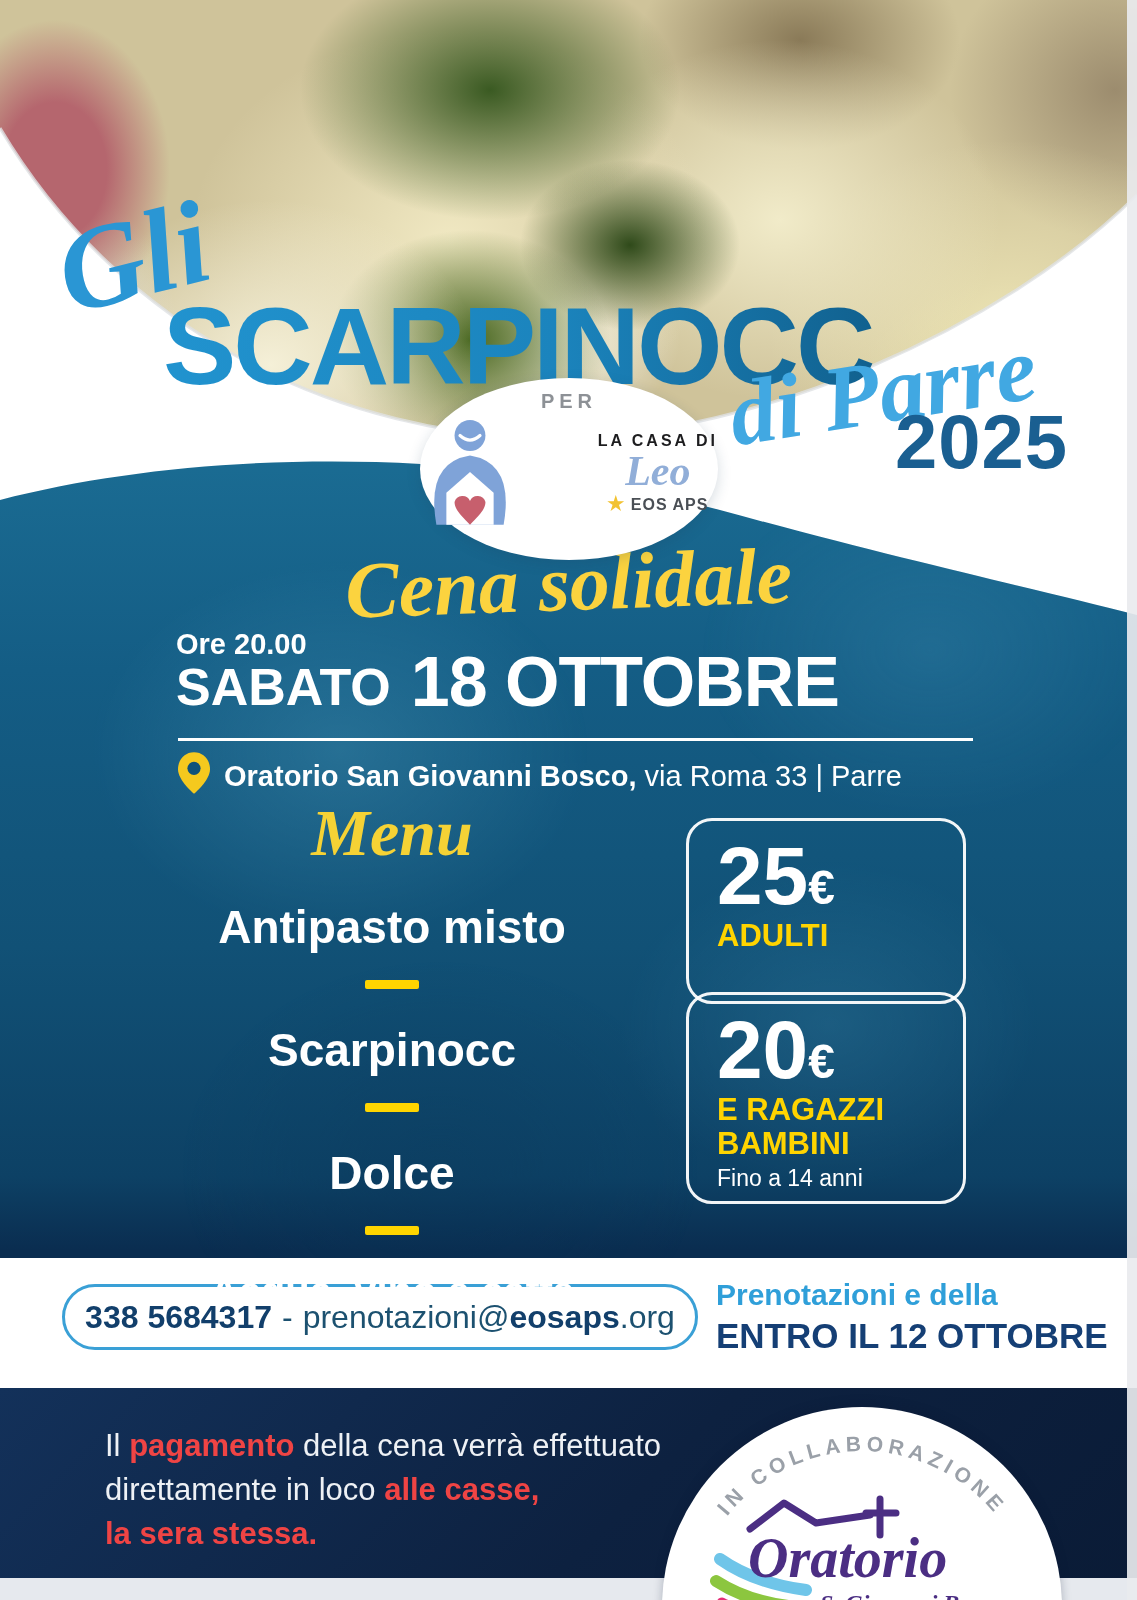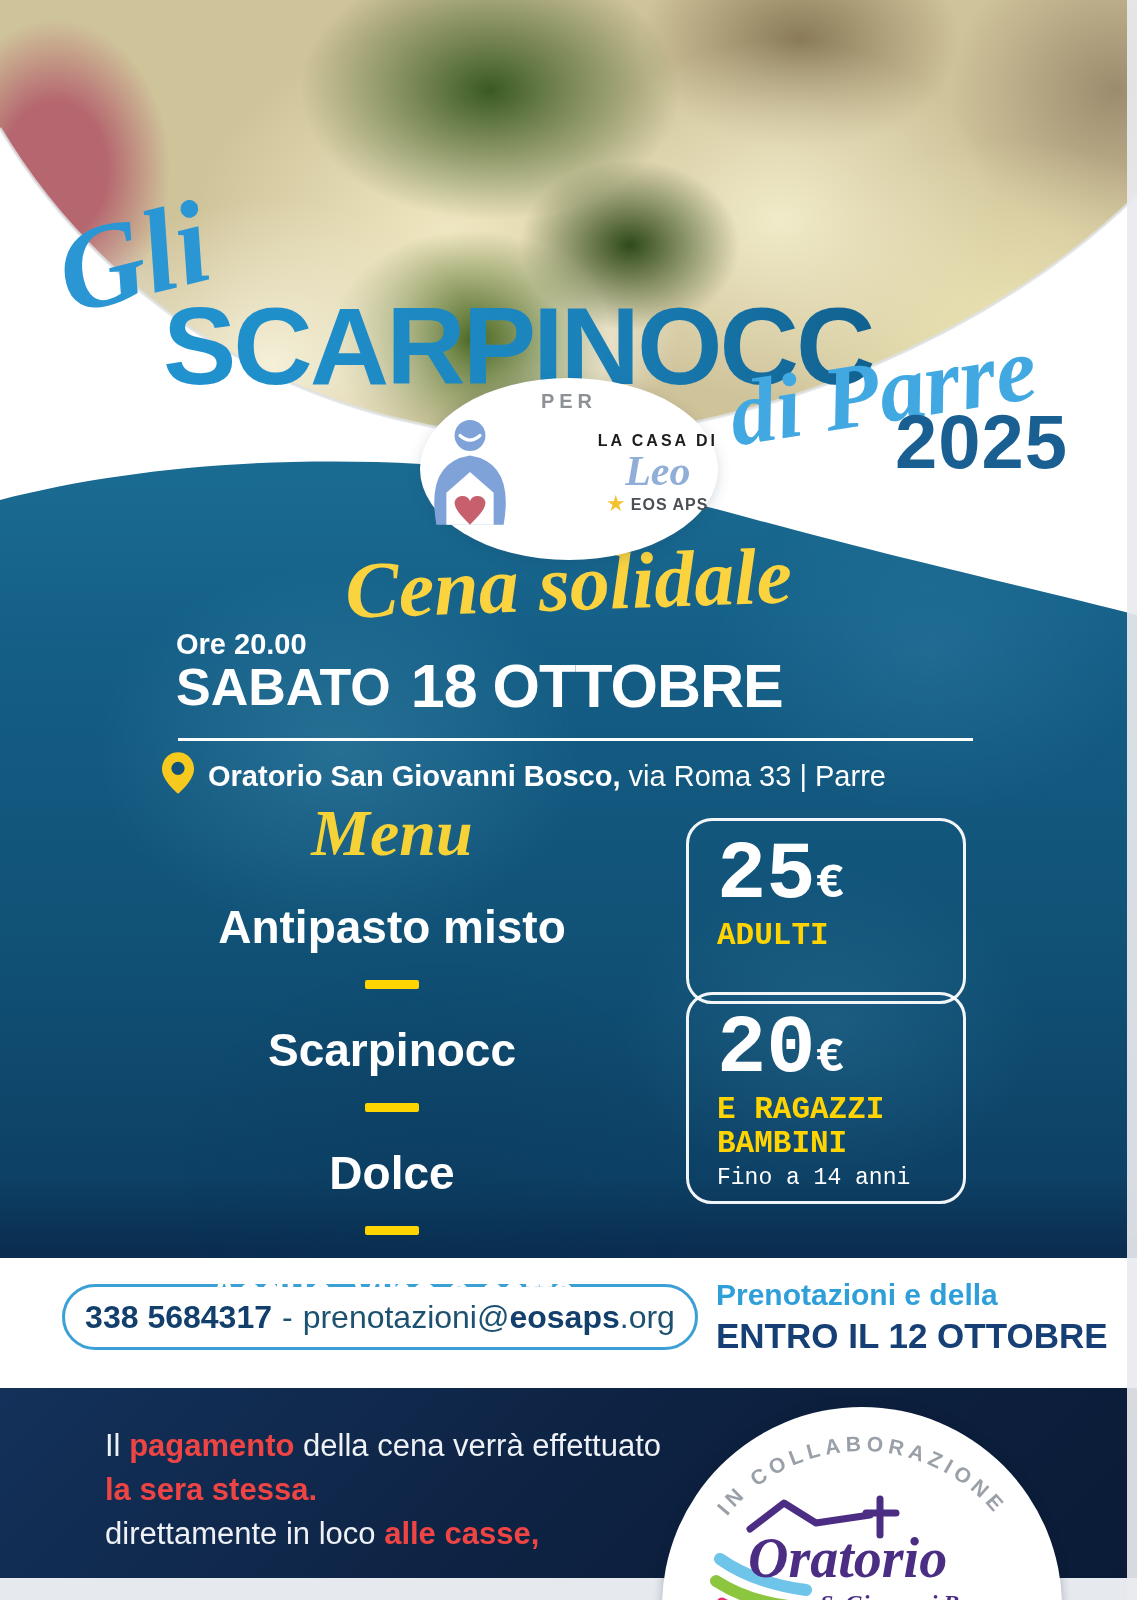--- a/index.html
+++ b/index.html
@@ -59,34 +59,34 @@
   .leo{font-family:"Liberation Serif",serif;font-style:italic;font-weight:bold;
        font-size:42px;color:#91aed8;line-height:1;}
   .eos{font-size:16px;font-weight:bold;color:#4a4f55;letter-spacing:1px;}
   .eos .star{color:#f2c230;font-size:19px;}
   
   .cena{position:absolute;left:0;top:538px;width:1137px;text-align:center;font-size:80px;
         color:#fbd33f;z-index:3;transform:rotate(-2deg);}
   .date-row{position:absolute;left:176px;top:628px;display:flex;align-items:flex-end;gap:20px;color:#fff;z-index:3;}
   .ore{font-size:29px;font-weight:bold;line-height:1.15;}
   .sabato{font-size:52px;font-weight:bold;line-height:1.0;}
-  .bigdate{font-size:61px;font-weight:bold;letter-spacing:-1px;line-height:.88;}
+  .bigdate{font-size:70px;font-weight:bold;letter-spacing:-1px;line-height:.88;}
   .rule{position:absolute;left:178px;top:738px;width:795px;height:3px;background:#ffffff;z-index:3;}
-  .addr{position:absolute;left:162px;top:752px;display:flex;align-items:center;gap:14px;color:#fff;
+  .addr{position:absolute;left:178px;top:752px;display:flex;align-items:center;gap:14px;color:#fff;
         font-size:29px;z-index:3;}
   .addr b{font-weight:bold;}
   
   .menu{position:absolute;left:118px;top:800px;width:548px;text-align:center;color:#fff;z-index:3;}
   .menu-title{font-size:66px;color:#f5d235;line-height:1;}
   .m-item{font-size:46px;font-weight:bold;margin-top:34px;}
   .m-item.last{font-size:40px;}
   .m-div{width:54px;height:9px;background:#ffd500;border-radius:2px;margin:26px auto 0 auto;}
   
   .pbox{position:absolute;left:686px;width:246px;border:3px solid rgba(255,255,255,.95);
-        border-radius:26px;color:#fff;padding:14px 0 14px 28px;z-index:3;font-family:Liberation Mono, monospace;}
+        border-radius:26px;color:#fff;padding:14px 0 14px 28px;z-index:3;}
   .pbox.adults{top:818px;height:152px;}
   .pbox.kids{top:992px;height:178px;}
   .amount{font-size:82px;font-weight:bold;line-height:1;}
   .amount .cur{font-size:48px;font-weight:bold;}
   .plabel{font-size:31px;font-weight:bold;color:#ffd400;line-height:1.1;margin-top:2px;}
   .pnote{font-size:23px;color:#fff;margin-top:4px;}
   
   .band{position:absolute;left:0;top:1258px;width:1137px;height:130px;background:#ffffff;}
   .pill{position:absolute;left:62px;top:26px;width:630px;height:60px;border:3px solid #3aa0d6;
         border-radius:36px;display:flex;align-items:center;justify-content:center;gap:10px;
@@ -196,22 +196,22 @@
     </div>
     <div class="binfo">
       <div class="l1">Prenotazioni e della</div>
       <div class="l2">ENTRO IL 12 OTTOBRE</div>
     </div>
   </div>
 
   <div class="navy"></div>
   <div class="pay">
     <div><span>Il </span><b>pagamento</b><span> della cena verrà effettuato</span></div>
+    <div><span>direttamente in loco </span><b>alle casse,</b></div>
     <div><b>la sera stessa.</b></div>
-    <div><span>direttamente in loco </span><b>alle casse,</b></div>
   </div>
   <div class="graystrip"></div>
 
   <div class="collab">
     <svg width="400" height="400" viewBox="0 0 400 400">
       <defs>
         <path id="arcTop" d="M 30,190 A 172,172 0 0 1 370,190" fill="none"></path>
       </defs>
       <text font-family="Liberation Sans, sans-serif" font-size="21" font-weight="bold" letter-spacing="5" fill="#9aa0a8">
         <textPath href="#arcTop" startOffset="50%" text-anchor="middle">IN COLLABORAZIONE</textPath>

